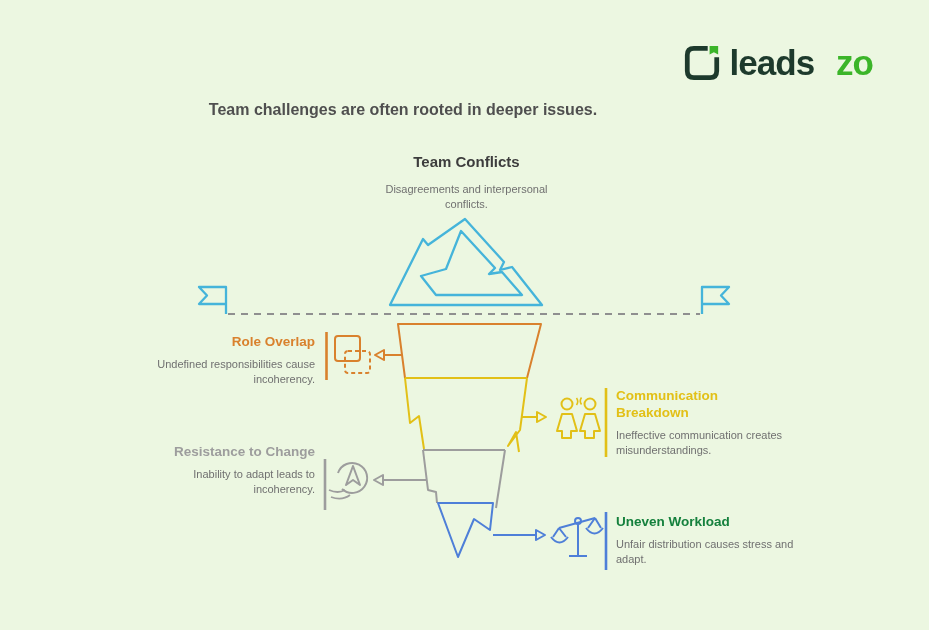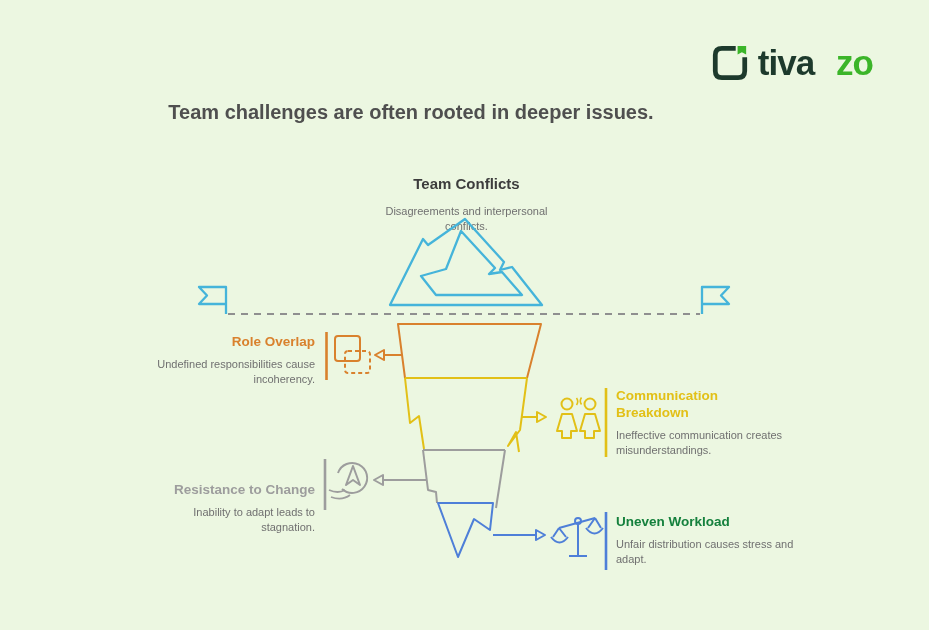--- a/index.html
+++ b/index.html
@@ -8,67 +8,67 @@
     background:#ecf7e1;
     font-family:"Liberation Sans",sans-serif;
   }
   svg{display:block;}
   .diagram-svg{position:absolute;left:0;top:0;}
   .logo{position:absolute;top:44px;right:56px;display:flex;align-items:center;gap:9px;}
   .logo-text{font-size:35px;font-weight:bold;letter-spacing:-1px;line-height:38px;}
   .logo-primary{color:#1d3a2c;}
   .logo-secondary{color:#3bb529;margin-left:22px;}
   .main-title{
-    position:absolute;top:101px;left:8px;width:806px;text-align:center;
-    font-size:20px;font-weight:bold;color:#4f4f4f;
+    position:absolute;top:101px;left:0;width:806px;text-align:center;
+    font-size:16px;font-weight:bold;color:#4f4f4f;
   }
   .surface-block{position:absolute;top:153px;left:334px;width:265px;text-align:center;}
-  .surface-title{font-size:15px;font-weight:bold;color:#3d3d3d;margin-top:22px;}
+  .surface-title{font-size:15px;font-weight:bold;color:#3d3d3d;}
   .surface-desc{font-size:11px;color:#707070;line-height:1.35;margin:12px auto 0;max-width:185px;}
   .item{position:absolute;}
   .item-title{font-size:13.5px;font-weight:bold;margin-bottom:6px;line-height:1.25;}
   .item-desc{font-size:11px;color:#707070;line-height:1.38;}
   .item-left{text-align:right;}
   .item-0{top:334px;right:614px;width:170px;}
   .item-1{top:388px;left:616px;width:185px;}
   .item-1 .item-title{max-width:125px;}
-  .item-2{top:482px;right:614px;width:170px;}
+  .item-2{top:444px;right:614px;width:170px;}
   .item-3{top:514px;left:616px;width:190px;}
 </style>
 </head>
 <body>
 
 <div class="canvas">
 
   <div class="logo">
     <svg width="38" height="38" viewBox="0 0 40 40">
       <path d="M 26,4.5 H 11.5 Q 4.5,4.5 4.5,11.5 V 28.5 Q 4.5,35.5 11.5,35.5 H 28.5 Q 35.5,35.5 35.5,28.5 V 14" fill="none" stroke-width="5" stroke-linecap="butt" stroke="#1d3a2c"></path>
       <path d="M 28,2 L 37,2 L 37,11 L 32.5,8.6 L 28,11 Z" fill="#3bb529"></path>
     </svg>
-    <div class="logo-text"><span class="logo-primary">tiva</span><span class="logo-secondary">zo</span></div>
+    <div class="logo-text"><span class="logo-primary">leads</span><span class="logo-secondary">zo</span></div>
   </div>
 
   <div class="main-title">Team challenges are often rooted in deeper issues.</div>
 
   <div class="surface-block">
     <div class="surface-title">Team Conflicts</div>
     <div class="surface-desc">Disagreements and interpersonal conflicts.</div>
   </div>
 
   <div class="item item-1">
     <div class="item-title" style="color: rgb(226, 192, 23);">Communication Breakdown</div>
     <div class="item-desc">Ineffective communication creates misunderstandings.</div>
   </div>
   <div class="item item-0 item-left">
     <div class="item-title" style="color: rgb(217, 129, 45);">Role Overlap</div>
     <div class="item-desc">Undefined responsibilities cause incoherency.</div>
   </div>
   <div class="item item-2 item-left">
     <div class="item-title" style="color: rgb(157, 157, 157);">Resistance to Change</div>
-    <div class="item-desc">Inability to adapt leads to stagnation.</div>
+    <div class="item-desc">Inability to adapt leads to incoherency.</div>
   </div>
   <div class="item item-3">
     <div class="item-title" style="color: #15803d;">Uneven Workload</div>
     <div class="item-desc">Unfair distribution causes stress and adapt.</div>
   </div>
 
   <svg class="diagram-svg" width="929" height="630" viewBox="0 0 929 630">
 
     <g fill="none" stroke-width="2" stroke-dasharray="7 6" stroke="#8f8f8f">
       <line x1="228" y1="314" x2="700" y2="314"></line>

